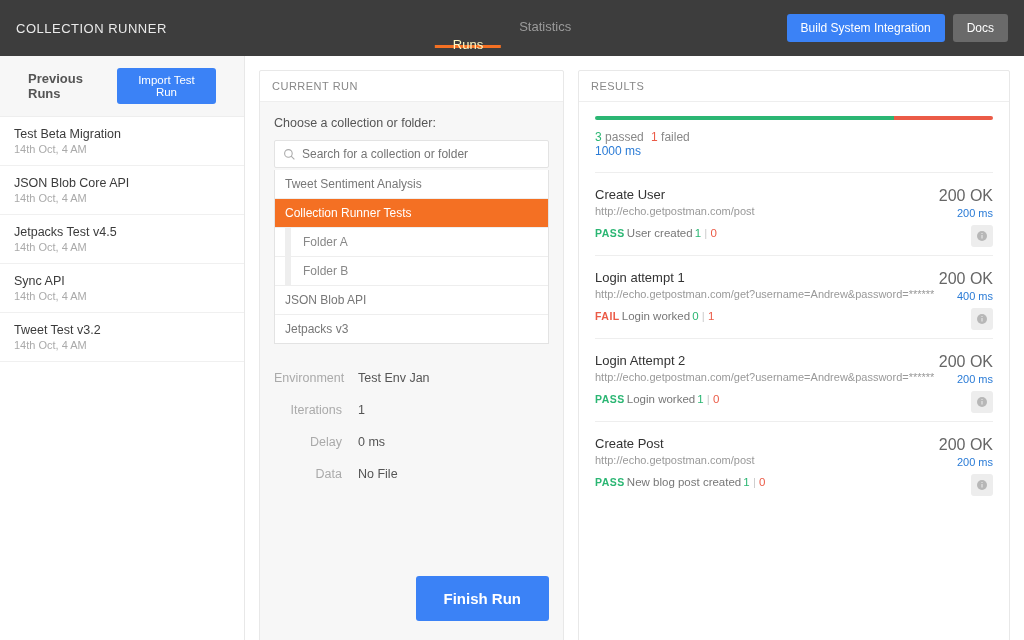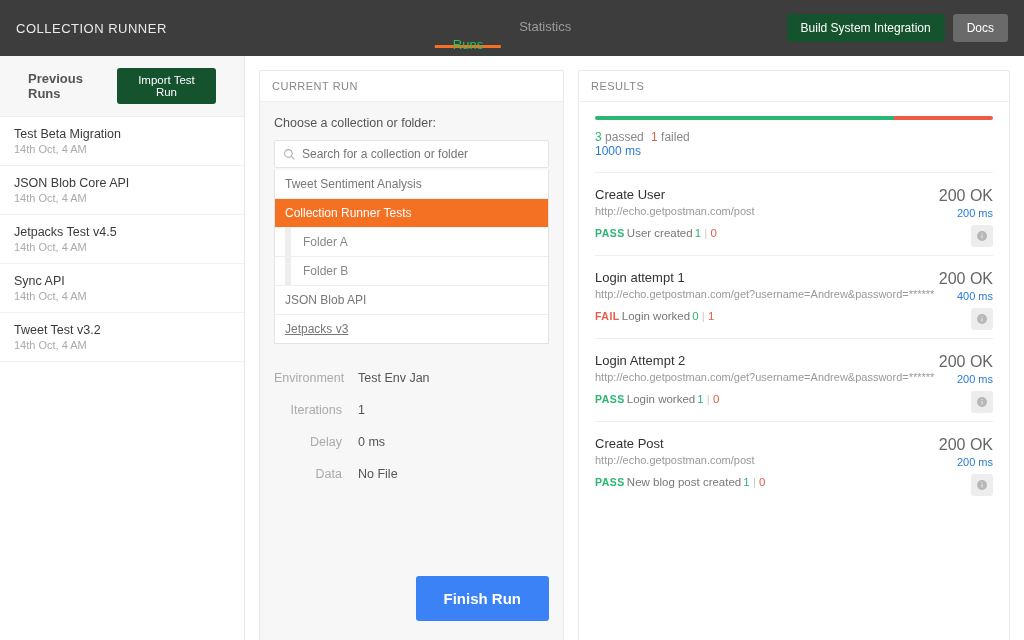--- a/index.html
+++ b/index.html
@@ -1,24 +1,24 @@
 <!DOCTYPE html>
 <html><head>
 <meta charset="utf-8">
 <style>
   * { box-sizing: border-box; margin: 0; padding: 0; }
   body { font-family: -apple-system, BlinkMacSystemFont, "Segoe UI", Helvetica, Arial, sans-serif; background: #fff; color: #333; font-size: 13px; }
   .topbar { background: #3d3d3d; height: 56px; display: flex; align-items: center; padding: 0 16px; color: #eaeaea; }
   .topbar .title { font-size: 13px; letter-spacing: .5px; font-weight: 500; }
   .topbar .tabs { display: flex; position: absolute; left: 50%; transform: translateX(-50%); height: 40px; }
   .topbar .tab { padding: 0 18px; display: flex; align-items: center; font-size: 13px; color: #9b9b9b; cursor: pointer; border-bottom: 3px solid transparent; }
-  .topbar .tab.active { color: #22c55e; border-bottom-color: #f47023; background: transparent; margin-top: 36px; }
+  .topbar .tab.active { color: #fef9c3; border-bottom-color: #f47023; background: transparent; margin-top: 36px; }
   .topbar .right { margin-left: auto; display: flex; gap: 8px; }
   .btn { border: none; border-radius: 3px; padding: 7px 14px; font-size: 12px; cursor: pointer; font-weight: 500; }
-  .btn-orange { background: #14532d; color: #fff; }
+  .btn-orange { background: #3b82f6; color: #fff; }
   .btn-gray { background: #6a6a6a; color: #fff; }
   .btn-red { background: #3b82f6; color: #fff; font-size: 15px; padding: 14px 28px; font-weight:600;}
   .layout { display: flex; height: calc(640px - 40px); }
   .sidebar { width: 245px; border-right: 1px solid #e8e8e8; background: #fff; }
   .sidebar-head { display: flex; align-items: center; justify-content: space-between; padding: 12px 28px; border-bottom: 1px solid #eee; background: #f7f7f7;}
   .sidebar-head h4 { font-size: 13px; color: #555; font-weight: 600; }
   .run-item { padding: 10px 14px; border-bottom: 1px solid #f0f0f0; cursor: pointer; }
   .run-item .name { color: #3b3b3b; font-size: 12.5px; }
   .run-item .time { color: #aaa; font-size: 11px; margin-top: 2px; }
   .main { flex: 1; display: flex; padding: 14px; gap: 14px; background:#fff;}
@@ -26,21 +26,21 @@
   .panel-left { width: 305px; }
   .panel-right { flex: 1; }
   .panel-title { padding: 9px 12px; font-size: 11px; letter-spacing: .5px; color: #888; border-bottom: 1px solid #eee; font-weight:500;}
   .pl-body { padding: 14px; background:#f7f7f7; flex:1;}
   .pl-prompt { font-size: 12.5px; color: #555; margin-bottom: 10px; }
   .search { display: flex; align-items: center; background: #fff; border: 1px solid #e3e3e3; border-radius: 2px; padding: 6px 8px; margin-bottom: 2px;}
   .search svg { flex-shrink:0; margin-right:6px;}
   .search input { border: none; outline: none; flex:1; font-size: 12px; color:#333; background:transparent;}
   .coll-list { border: 1px solid #e3e3e3; border-top:none; background:#fff; }
   .coll-item { padding: 7px 10px; font-size: 12px; color: #777; border-bottom:1px solid #eee; cursor:pointer;}
-  .coll-item:last-child{border-bottom:none;text-decoration:underline;}
+  .coll-item:last-child{border-bottom:none;}
   .coll-item.selected { background: #f47023; color: #fff; }
   .coll-item.folder { padding-left: 28px; background:#fff; color:#888; position:relative;}
   .coll-item.folder::before{content:"";position:absolute;left:10px;top:0;bottom:0;width:6px;background:#eee;}
   .kv-rows { margin-top: 18px; }
   .kv { display: flex; padding: 9px 0; font-size: 12.5px; }
   .kv .k { width: 84px; text-align: right; color: #aaa; padding-right: 16px;}
   .kv .v { color: #555; }
   .finish-wrap { display:flex; justify-content:flex-end; padding: 20px 14px; background:#f7f7f7;}
   .pr-body { padding: 14px 16px; }
   .progress { height: 4px; display:flex; margin-bottom:10px; border-radius:2px; overflow:hidden;}

